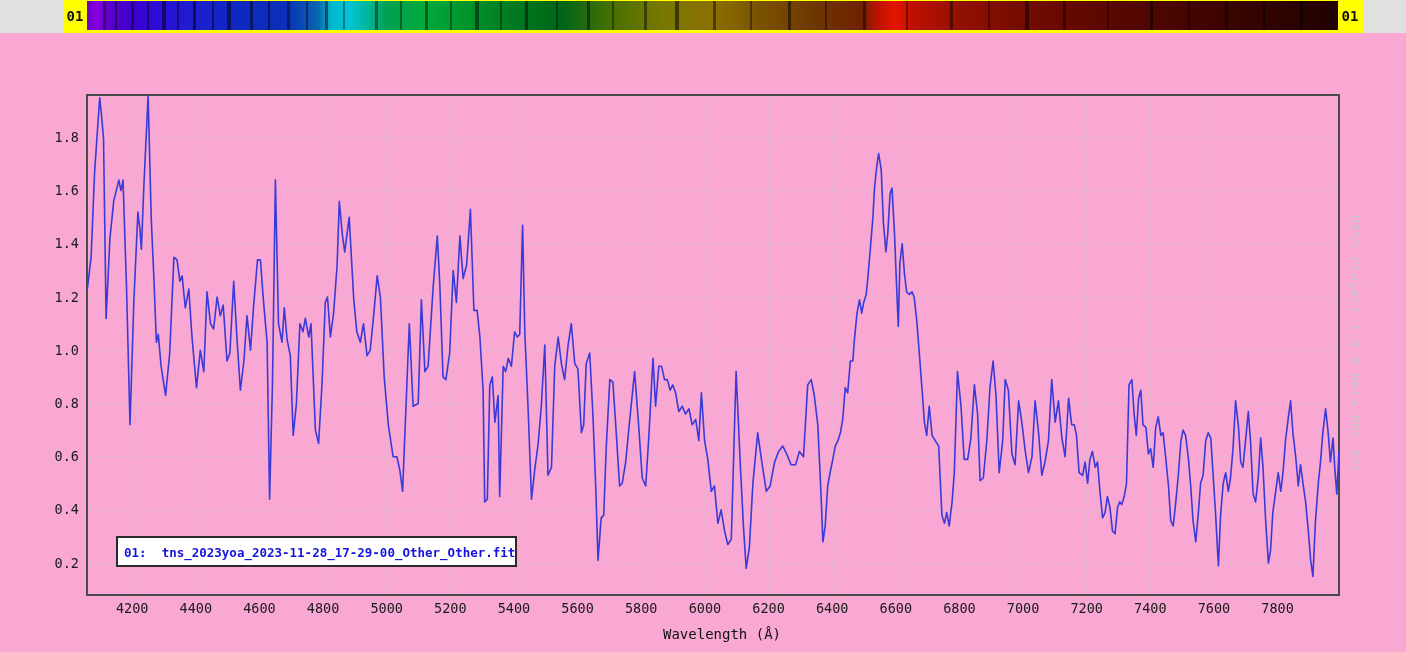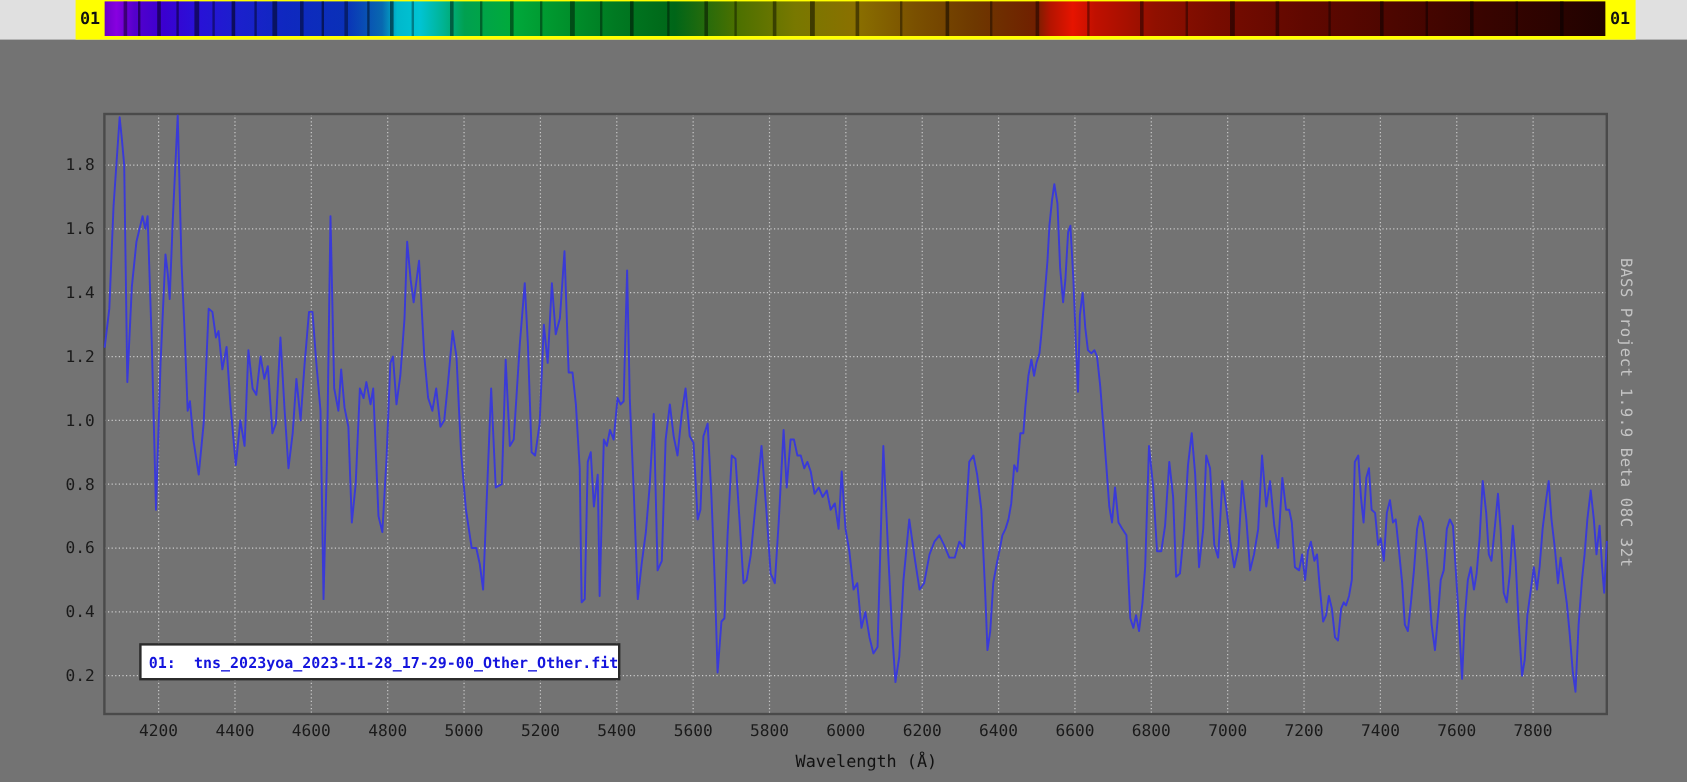--- a/index.html
+++ b/index.html
@@ -1,17 +1,17 @@
 <!DOCTYPE html>
 <html><head>
 <meta charset="utf-8">
 <style>
   html,body{margin:0;padding:0;background:#ffffff;width:1406px;height:652px;overflow:hidden;
             font-family:"DejaVu Sans Mono","Liberation Mono",monospace;}
-  #stage{position:relative;width:1406px;height:652px;background:#737373;}
+  #stage{position:relative;width:1406px;height:652px;background:#f9a8d4;}
   
   #topbar{position:absolute;left:0;top:0;width:1406px;height:33px;background:#e0e0e0;}
   #stripbed{position:absolute;left:63px;top:0;width:1300px;height:33px;background:#ffff00;}
   .bar-label{position:absolute;top:7px;width:24px;text-align:center;font-size:14px;font-weight:bold;
              color:#111;line-height:19px;}
   #bar-label-left{left:63px;}
   #bar-label-right{left:1338px;}
   #strip-svg{position:absolute;left:87px;top:1px;}
   
   #chart-svg{position:absolute;left:0;top:0;}

